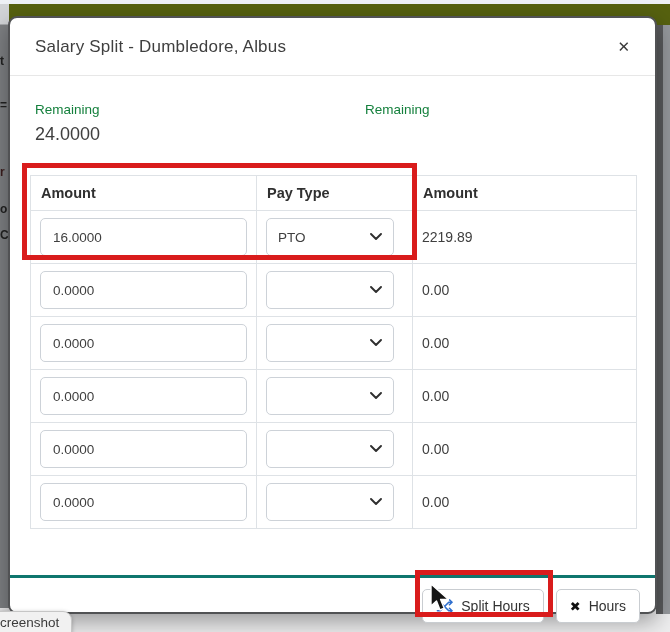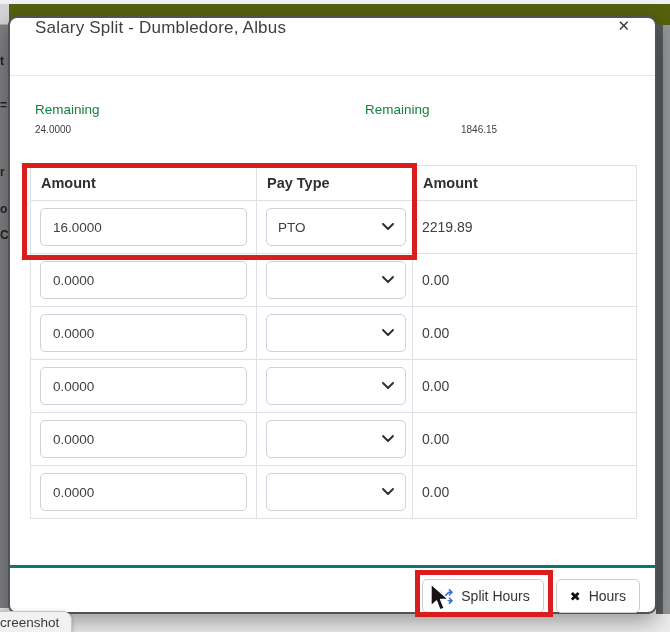--- a/index.html
+++ b/index.html
@@ -28,31 +28,31 @@
   .right-strip .bar { position:absolute; left:0; top:0; width:7px; height:100%; background:#595a5c; }
 
   
   .modal {
     position:absolute; left:8px; top:16px; width:649px; height:598px;
     background:#fff; border:2px solid #515254; border-radius:9px;
     box-shadow:0 8px 22px rgba(0,0,0,.35);
     z-index:1;
   }
   .modal-header {
-    height:58px; display:flex; justify-content:space-between;
+    height:58px; display:flex; align-items:center; justify-content:space-between;
     padding:0 25px; border-bottom:1px solid #e7e7e7;
   }
   .modal-title { font-size:17px; font-weight:500; color:#3f3f3f; letter-spacing:.2px; }
   .modal-close { font-size:15px; font-weight:bold; color:#3a3a3a; cursor:pointer; line-height:1; }
 
   .remaining-row { display:flex; margin:26px 25px 0 25px; }
   .remaining-col-left { width:330px; }
   .remaining-col-right { flex:1; }
   .rem-label { font-size:13.5px; color:#15803d; }
-  .rem-value { font-size:10px; color:#3f3f3f; margin-top:7px; }
+  .rem-value { font-size:18px; color:#3f3f3f; margin-top:7px; }
   .remaining-col-right .rem-value { margin-left:96px; }
 
   table.split-table {
     border-collapse:collapse; margin:30px 0 0 20px; width:606px;
     table-layout:fixed;
   }
   .split-table th, .split-table td { border:1px solid #dee2e6; }
   .split-table th {
     font-size:14.5px; font-weight:bold; color:#303030; text-align:left;
     height:35px; padding:0 10px;
@@ -61,21 +61,21 @@
   .col-hours  { width:226px; }
   .col-pay    { width:156px; }
   .col-amount { width:224px; }
 
   .hours-input {
     width:100%; height:38px; border:1px solid #cdd2d8; border-radius:5px;
     padding:0 12px; font-size:13.5px; color:#3f3f3f;
     font-family:"Liberation Sans","DejaVu Sans",sans-serif; background:#fff; outline:none;
   }
   .select-box {
-    width:140px; height:38px; border:1px solid #cdd2d8; border-radius:5px;
+    width:128px; height:38px; border:1px solid #cdd2d8; border-radius:5px;
     display:flex; align-items:center; justify-content:space-between;
     padding:0 11px; background:#fff; cursor:pointer;
   }
   .select-box .sel-text { font-size:13.5px; color:#3f3f3f; }
   .amount-text { padding-left:2px; }
 
   .modal-footer {
     margin-top:46px; border-top:3px solid #0f766e;
     display:flex; justify-content:flex-end; align-items:center;
     padding:11px 15px 12px; gap:12px;
@@ -125,21 +125,20 @@
     <div class="modal-close">✕</div>
   </div>
 
   <div class="remaining-row">
     <div class="remaining-col-left">
       <div class="rem-label">Remaining</div>
       <div class="rem-value">24.0000</div>
     </div>
     <div class="remaining-col-right">
       <div class="rem-label">Remaining</div>
-      <div class="rem-value">1846.15</div>
     </div>
   </div>
 
   <table class="split-table">
     <colgroup>
         <col class="col-hours">
         <col class="col-pay">
         <col class="col-amount">
       </colgroup>
     <thead>

